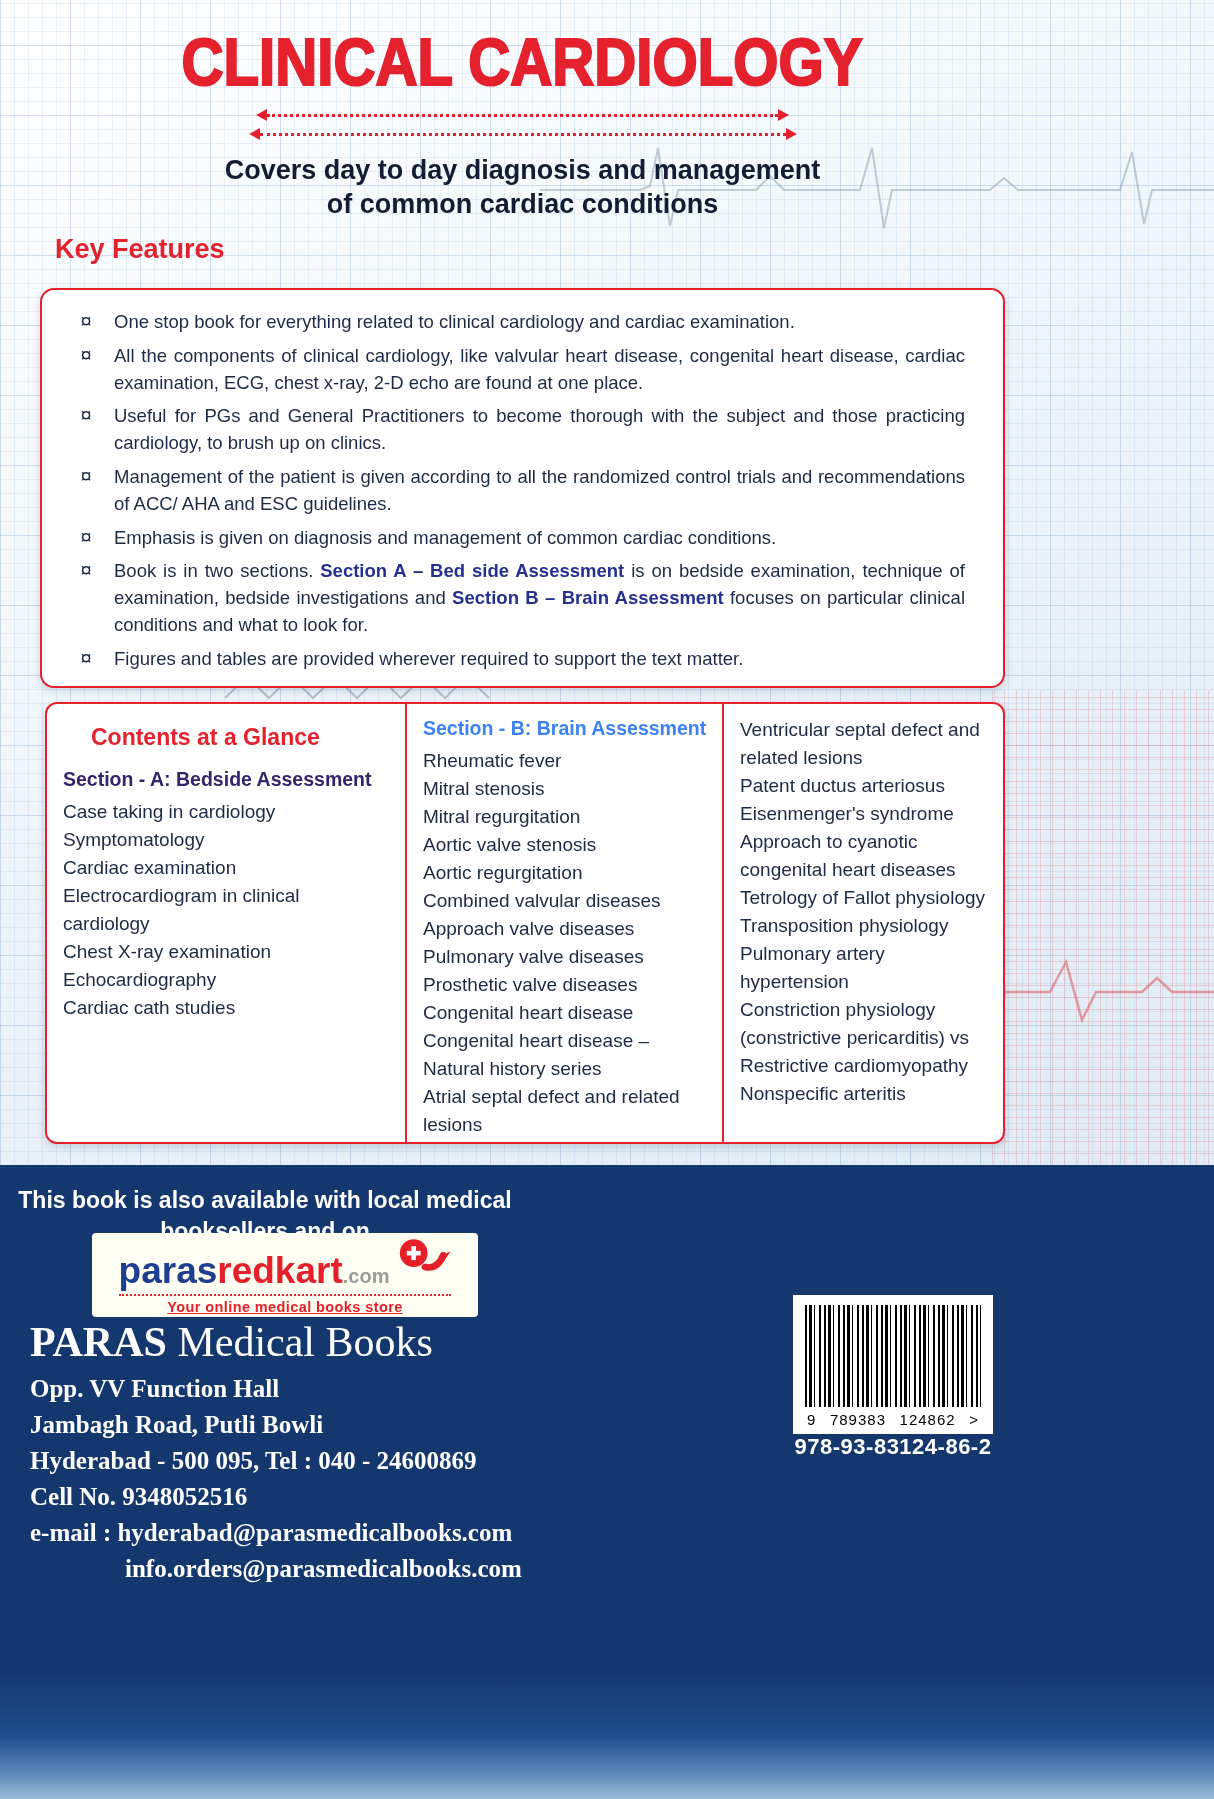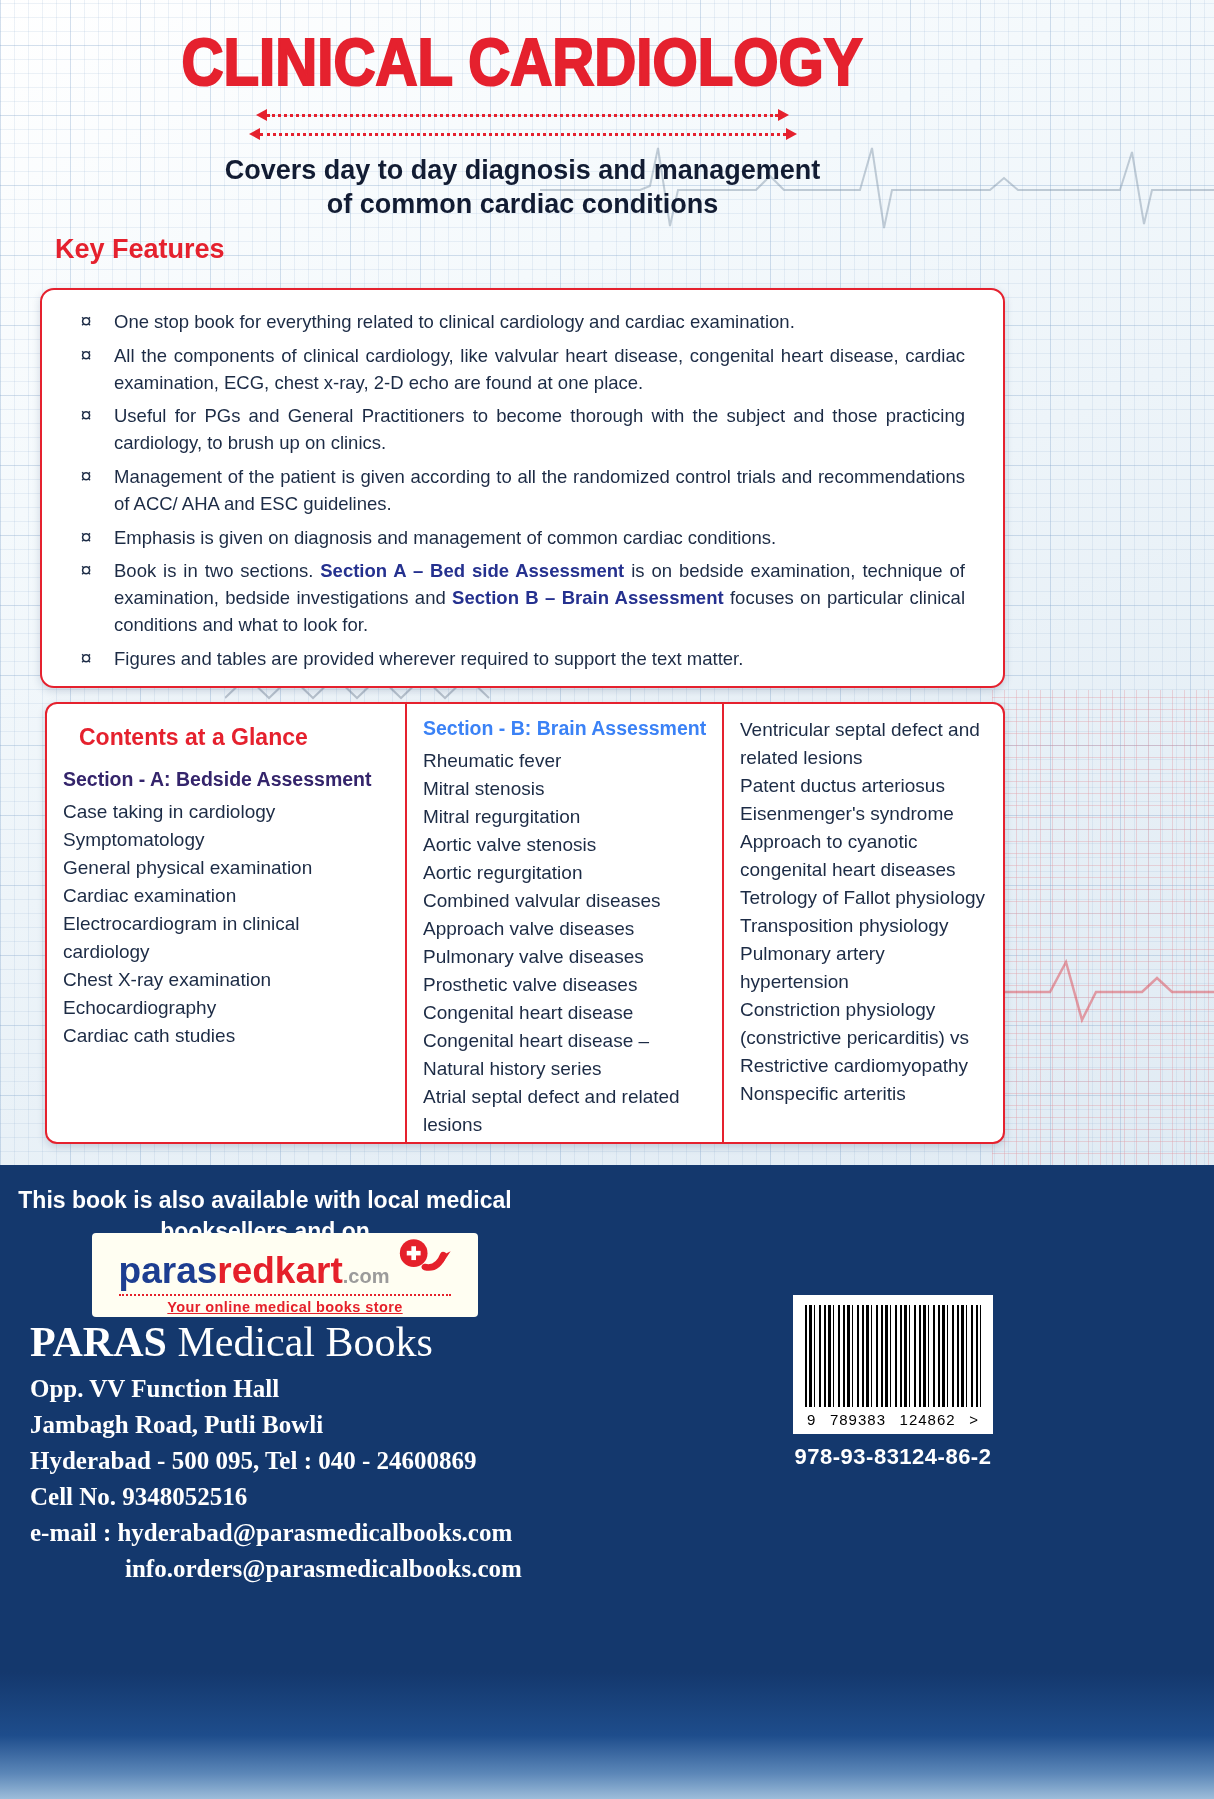--- a/index.html
+++ b/index.html
@@ -44,21 +44,21 @@
   .kf-text { flex:1; font-size:18.5px; line-height:27px; color:#1c2b45; text-align:justify; }
   .kf-text strong { color:#25318f; }
 
   
   .contents-box { position:absolute; top:702px; left:45px; width:960px; height:442px;
     background:#fff; border:2px solid #e5212e; border-radius:12px; overflow:hidden;
     display:grid; grid-template-columns:358px 317px 1fr;
     box-shadow:0 3px 8px rgba(25,55,100,.18); }
   .cc { padding:12px 14px 8px 16px; }
   .cc + .cc { border-left:2px solid #e5212e; }
-  .contents-title { color:#e5212e; font-size:23px; font-weight:bold; margin:8px 0 16px 16px; }
+  .contents-title { color:#e5212e; font-size:23px; font-weight:bold; margin:8px 0 16px 28px; }
   .section-heading { font-size:19.5px; font-weight:bold; margin-bottom:6px; line-height:1.3; }
   .sec-a { color:#34246b; }
   .sec-b { color:#3b82f6; }
   ul.plain { list-style:none; font-size:19px; line-height:28px; color:#1c2b45; }
 
   
   .bottom { position:absolute; top:1165px; left:0; width:1214px; height:634px; color:#fff;
     background:linear-gradient(180deg,#14386d 0%,#14386d 80%,#1e4d8c 90%,#5c87b8 96%,#9dbdda 100%); }
   .avail { position:absolute; top:10px; left:0; width:530px; text-align:center;
     font-size:23px; font-weight:bold; line-height:1.35;margin-top:10px; }
@@ -77,21 +77,21 @@
   .address { list-style:none; margin-top:10px; font-size:25px; font-weight:bold; }
   .address li { margin-top:8px; line-height:1.12; }
   .address li:last-child { padding-left:95px; }
 
   .barcode-wrap { position:absolute; top:130px; left:793px; width:200px; text-align:center; }
   .barcode-box { background:#fff; padding:10px 12px 6px; }
   .bars { height:102px;
     background:repeating-linear-gradient(90deg,#000 0 2px,#fff 2px 4px,#000 4px 7px,#fff 7px 9px,#000 9px 10px,#fff 10px 14px,#000 14px 16px,#fff 16px 19px); }
   .barcode-digits { display:flex; justify-content:space-between; font-size:15px; color:#000;
     letter-spacing:1px; margin-top:4px; padding:0 2px; }
-  .isbn { margin-top:10px; font-size:22px; font-weight:bold; letter-spacing:.5px; }
+  .isbn { font-size:22px; font-weight:bold; letter-spacing:.5px; }
 </style>
 </head>
 <body>
 
 <div class="page">
 
   <div class="bg-grid"></div>
   <div class="bg-red-grid"></div>
 
   <svg class="ecg-svg" style="left:0;top:130px;" width="1214" height="130">
@@ -155,21 +155,20 @@
       </div>
     </div>
 
   <div class="contents-box">
     <div class="cc">
       <div class="contents-title">Contents at a Glance</div>
       <div class="section-heading sec-a">Section - A: Bedside Assessment</div>
       <ul class="plain">
           <li>Case taking in cardiology</li>
           <li>Symptomatology</li>
-          <li>General physical examination</li>
           <li>Cardiac examination</li>
           <li>Electrocardiogram in clinical cardiology</li>
           <li>Chest X-ray examination</li>
           <li>Echocardiography</li>
           <li>Cardiac cath studies</li>
         </ul>
     </div>
     <div class="cc">
       <div class="section-heading sec-b">Section - B: Brain Assessment</div>
       <ul class="plain">

